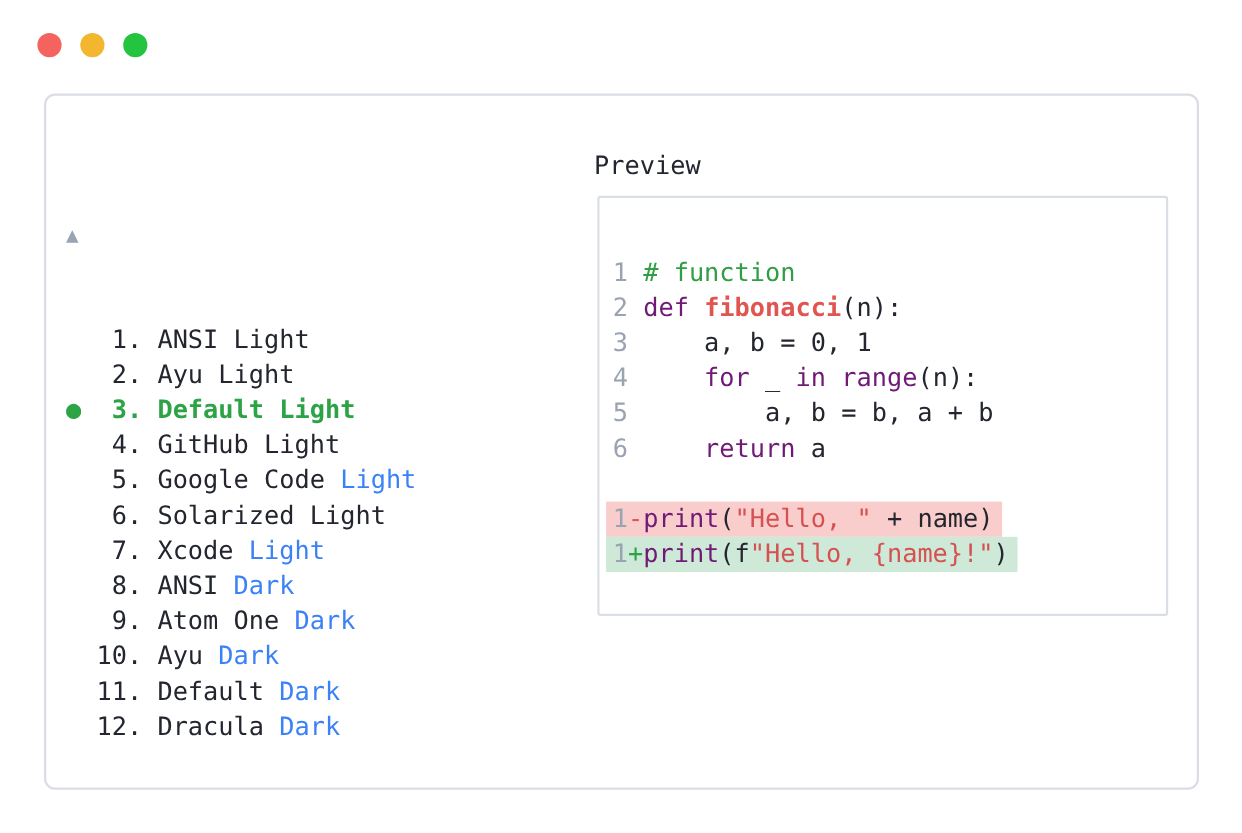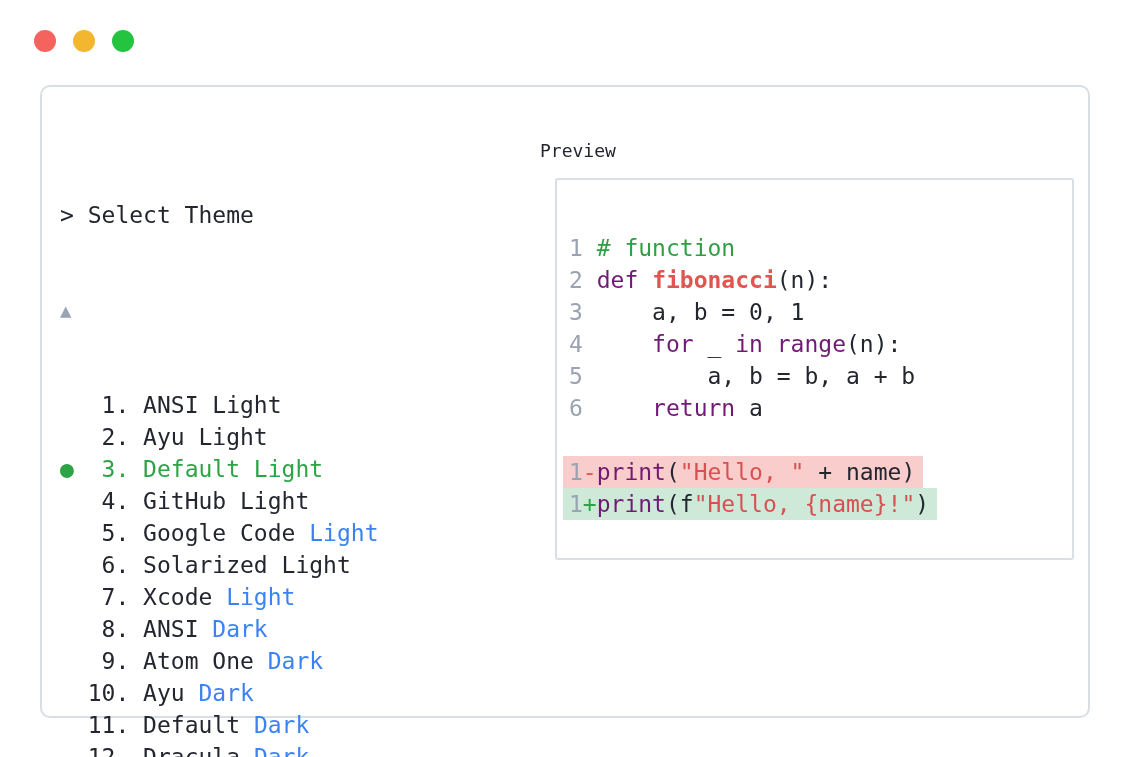--- a/index.html
+++ b/index.html
@@ -12,29 +12,29 @@
   .panel { position:absolute; left:40px; top:85px; width:1050px; height:633px;
            border:2px solid #d9dde4; border-radius:10px; background:#fff; }
 
   .picker { position:absolute; left:18px; top:48px; font-size:23px; line-height:32px;
             color:#23262f; white-space:pre; }
   .prompt { line-height:32px; }
   .scroll-ind { line-height:30px; font-size:19px; }
   .scroll-up { color:#99a4b4; }
   .theme-list .row { line-height:32px; cursor:pointer; }
   .bullet { color:#2ca446; }
-  .sel { color:#2ca446; }
+  .sel { color:#2ca446;font-weight:bold; }
   .muted { color:#3b82f6; }
 
-  .preview-label { position:absolute; left:498px; top:48px; font-size:18px;
+  .preview-label { position:absolute; left:498px; top:48px; font-size:23px;
                    line-height:32px; color:#23262f; }
   .preview-box { position:absolute; left:501px; top:91px; width:519px; height:382px;
                  border:2px solid #dadee5; border-radius:3px; background:#fff;
                  padding:52px 0 0 12px; font-size:23px; line-height:32px;
-                 white-space:pre; overflow:hidden;margin-left:12px; }
+                 white-space:pre; overflow:hidden; }
   .code-line { line-height:32px; color:#23262f; }
   .diff-line { display:table; padding:0 8px 0 6px; margin-left:-6px; }
   .diff-removed { background:#f8cdcb; }
   .diff-added { background:#cfe9d9; }
   .ln { color:#9aa3b2; }
   .tok-comment { color:#2f9e44; }
   .tok-kw { color:#701a75; }
   .tok-fn { color:#e05550;font-weight:bold; }
   .tok-str { color:#d65151; }
   .tok-plain { color:#23262f; }
@@ -46,21 +46,20 @@
 
 <div class="traffic">
     <div class="light" style="background: rgb(244, 99, 94);"></div>
     <div class="light" style="background: rgb(242, 182, 47);"></div>
     <div class="light" style="background: rgb(36, 196, 64);"></div>
   </div>
 
 <div class="panel">
 
   <div class="picker">
-    <div class="prompt">&gt; Select Theme</div>
     <div class="scroll-ind scroll-up">▲</div>
     <div class="theme-list"><div class="row"><span class="bullet">  </span><span class=""> 1. ANSI Light</span></div><div class="row"><span class="bullet">  </span><span class=""> 2. Ayu Light</span></div><div class="row"><span class="bullet">● </span><span class="sel"> 3. Default Light</span></div><div class="row"><span class="bullet">  </span><span class=""> 4. GitHub Light</span></div><div class="row"><span class="bullet">  </span><span class=""> 5. Google Code</span><span class="muted"> Light</span></div><div class="row"><span class="bullet">  </span><span class=""> 6. Solarized Light</span></div><div class="row"><span class="bullet">  </span><span class=""> 7. Xcode</span><span class="muted"> Light</span></div><div class="row"><span class="bullet">  </span><span class=""> 8. ANSI</span><span class="muted"> Dark</span></div><div class="row"><span class="bullet">  </span><span class=""> 9. Atom One</span><span class="muted"> Dark</span></div><div class="row"><span class="bullet">  </span><span class="">10. Ayu</span><span class="muted"> Dark</span></div><div class="row"><span class="bullet">  </span><span class="">11. Default</span><span class="muted"> Dark</span></div><div class="row"><span class="bullet">  </span><span class="">12. Dracula</span><span class="muted"> Dark</span></div></div>
     
     
   </div>
 
   <div class="preview-label">Preview</div>
 
   <div class="preview-box"><div class="code-line"><span class="ln">1</span> <span class="tok-comment"># function</span></div><div class="code-line"><span class="ln">2</span> <span class="tok-kw">def</span><span class="tok-plain"> </span><span class="tok-fn">fibonacci</span><span class="tok-plain">(n):</span></div><div class="code-line"><span class="ln">3</span> <span class="tok-plain">    a, b = 0, 1</span></div><div class="code-line"><span class="ln">4</span> <span class="tok-plain">    </span><span class="tok-kw">for</span><span class="tok-plain"> _ </span><span class="tok-kw">in</span><span class="tok-plain"> </span><span class="tok-kw">range</span><span class="tok-plain">(n):</span></div><div class="code-line"><span class="ln">5</span> <span class="tok-plain">        a, b = b, a + b</span></div><div class="code-line"><span class="ln">6</span> <span class="tok-plain">    </span><span class="tok-kw">return</span><span class="tok-plain"> a</span></div><div class="code-line"> </div><div class="code-line diff-line diff-removed"><span class="ln">1</span> <span class="sign-del">-</span> <span class="tok-kw">print</span><span class="tok-plain">(</span><span class="tok-str">"Hello, "</span><span class="tok-plain"> + name)</span></div><div class="code-line diff-line diff-added"><span class="ln">1</span> <span class="sign-add">+</span> <span class="tok-kw">print</span><span class="tok-plain">(f</span><span class="tok-str">"Hello, {name}!"</span><span class="tok-plain">)</span></div></div>
 

